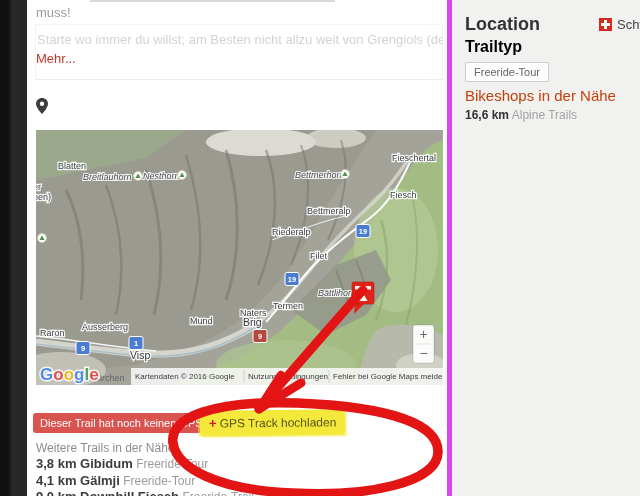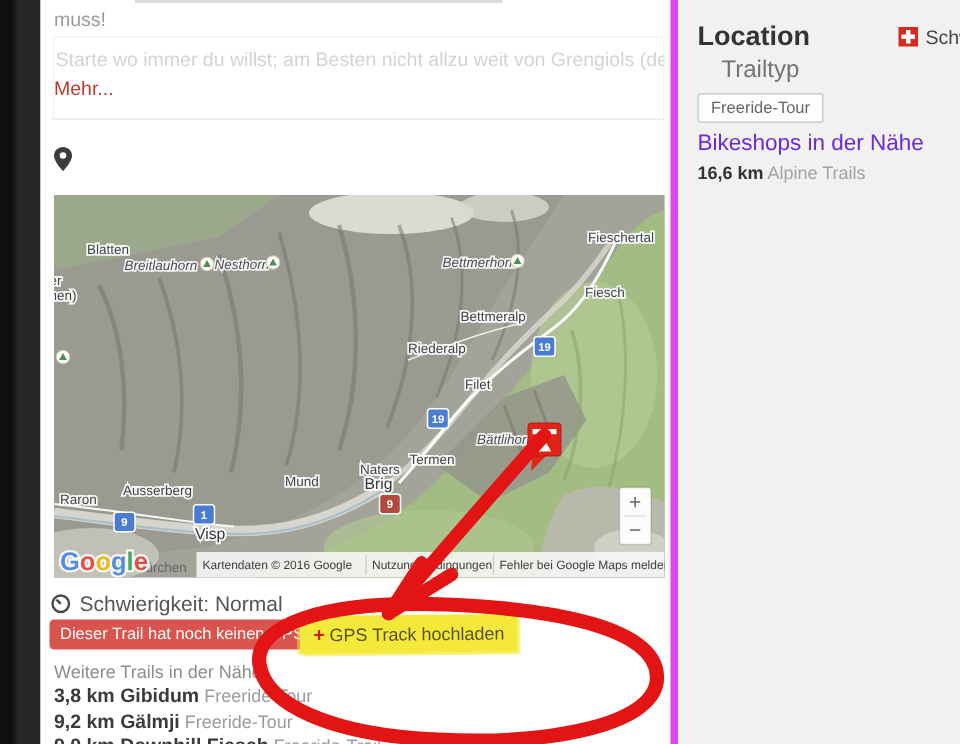--- a/index.html
+++ b/index.html
@@ -35,24 +35,24 @@
   .trail-row { font-size:13px; line-height:15.5px; cursor:pointer; white-space:nowrap; }
   .t-strong { font-weight:bold; color:#3b3b3b; }
   .t-type { font-size:12px; color:#9b9b9b; }
   .sidebar { position:absolute; left:465px; top:0; width:175px; }
   .loc-row { position:absolute; left:0; top:14px; width:175px; display:flex; align-items:center; }
   .loc-label { font-size:18px; font-weight:bold; color:#333; }
   .flag { width:13px; height:13px; background:#d52b1e; position:relative; margin-left:59px; margin-right:5px; flex:none; }
   .flag::before { content:""; position:absolute; left:5px; top:2px; width:3px; height:9px; background:#fff; }
   .flag::after  { content:""; position:absolute; left:2px; top:5px; width:9px; height:3px; background:#fff; }
   .loc-value { font-size:13px; color:#444; }
-  .trailtyp-h { position:absolute; left:0; top:38px; font-size:16px; color:#737373; font-weight:normal;margin-left:16px; }
+  .trailtyp-h { position:absolute; left:0; top:38px; font-size:16px; color:#000000; font-weight:bold; }
   .trailtyp-tag { position:absolute; left:0; top:62px; border:1px solid #ccc; background:#fdfdfd;
     font-size:11px; color:#666; padding:3px 8px; border-radius:2px; cursor:pointer; }
-  .bikeshops-h { position:absolute; left:0; top:87px; font-size:15px; color:#6d28d9; font-weight:normal; white-space:nowrap; }
+  .bikeshops-h { position:absolute; left:0; top:87px; font-size:15px; color:#c2410c; font-weight:normal; white-space:nowrap; }
   .shop-row { position:absolute; left:0; top:108px; font-size:12px; white-space:nowrap; }
   .shop-dist { font-weight:bold; color:#333; }
   .shop-name { color:#a3a3a3; }
   .annotation { position:absolute; left:0; top:0; width:640px; height:496px; pointer-events:none; z-index:40; }
   svg text { font-family:"Liberation Sans", sans-serif; }
   .m-town  { font-size:9px;  fill:#3f4347; paint-order:stroke; stroke:rgba(255,255,255,.9); stroke-width:2.4px; }
   .m-town-big { font-size:10.5px; fill:#33373b; paint-order:stroke; stroke:rgba(255,255,255,.9); stroke-width:2.6px; }
   .m-peak  { font-size:9px; font-style:italic; fill:#4b4f53; paint-order:stroke; stroke:rgba(255,255,255,.85); stroke-width:2.2px; }
   .m-faint { font-size:9px; fill:#62666b; }
   .m-shield-txt { font-size:7.5px; font-weight:bold; fill:#fff; text-anchor:middle; }
@@ -196,37 +196,30 @@
 
       <g>
         <rect x="377" y="195" width="21" height="38" rx="2" fill="#fff" opacity=".95" stroke="rgba(0,0,0,.15)"></rect>
         <line x1="380" y1="214" x2="395" y2="214" stroke="#e3e3e3"></line>
         <text class="zoom-sym" x="387.5" y="209">+</text>
         <text class="zoom-sym" x="387.5" y="228">−</text>
       </g>
     </svg>
   </div>
 
-  <div class="difficulty">
-    <svg width="13" height="13" viewBox="0 0 13 13">
-      <circle cx="6.5" cy="6.5" r="5.5" fill="none" stroke="#4a4a4a" stroke-width="1.6"></circle>
-      <line x1="6.5" y1="6.5" x2="3.6" y2="3.8" stroke="#4a4a4a" stroke-width="1.6"></line>
-    </svg>
-    <span>Schwierigkeit: Normal</span>
-  </div>
 
   <div class="badge-row">
     <span class="no-track-badge">Dieser Trail hat noch keinen GPS Track.</span>
     <span class="upload-btn"><span class="plus">+</span><span>GPS Track hochladen</span></span>
   </div>
 
   <div class="nearby-heading">Weitere Trails in der Nähe</div>
   <div class="trail-rows" id="trail-rows">
       <div class="trail-row"><span class="t-strong">3,8 km Gibidum</span><span class="t-type"> Freeride-Tour</span></div>
-      <div class="trail-row"><span class="t-strong">9,2 km Gälmji</span><span class="t-type"> Freeride-Tour</span></div>
+      <div class="trail-row"><span class="t-strong">4,1 km Gälmji</span><span class="t-type"> Freeride-Tour</span></div>
       <div class="trail-row"><span class="t-strong">9,0 km Downhill Fiesch</span><span class="t-type"> Freeride-Trail</span></div>
     </div>
 </div>
 
 <div class="sidebar">
   <div class="loc-row">
     <span class="loc-label">Location</span>
     <span class="flag"></span>
     <span class="loc-value">Schweiz</span>
   </div>

